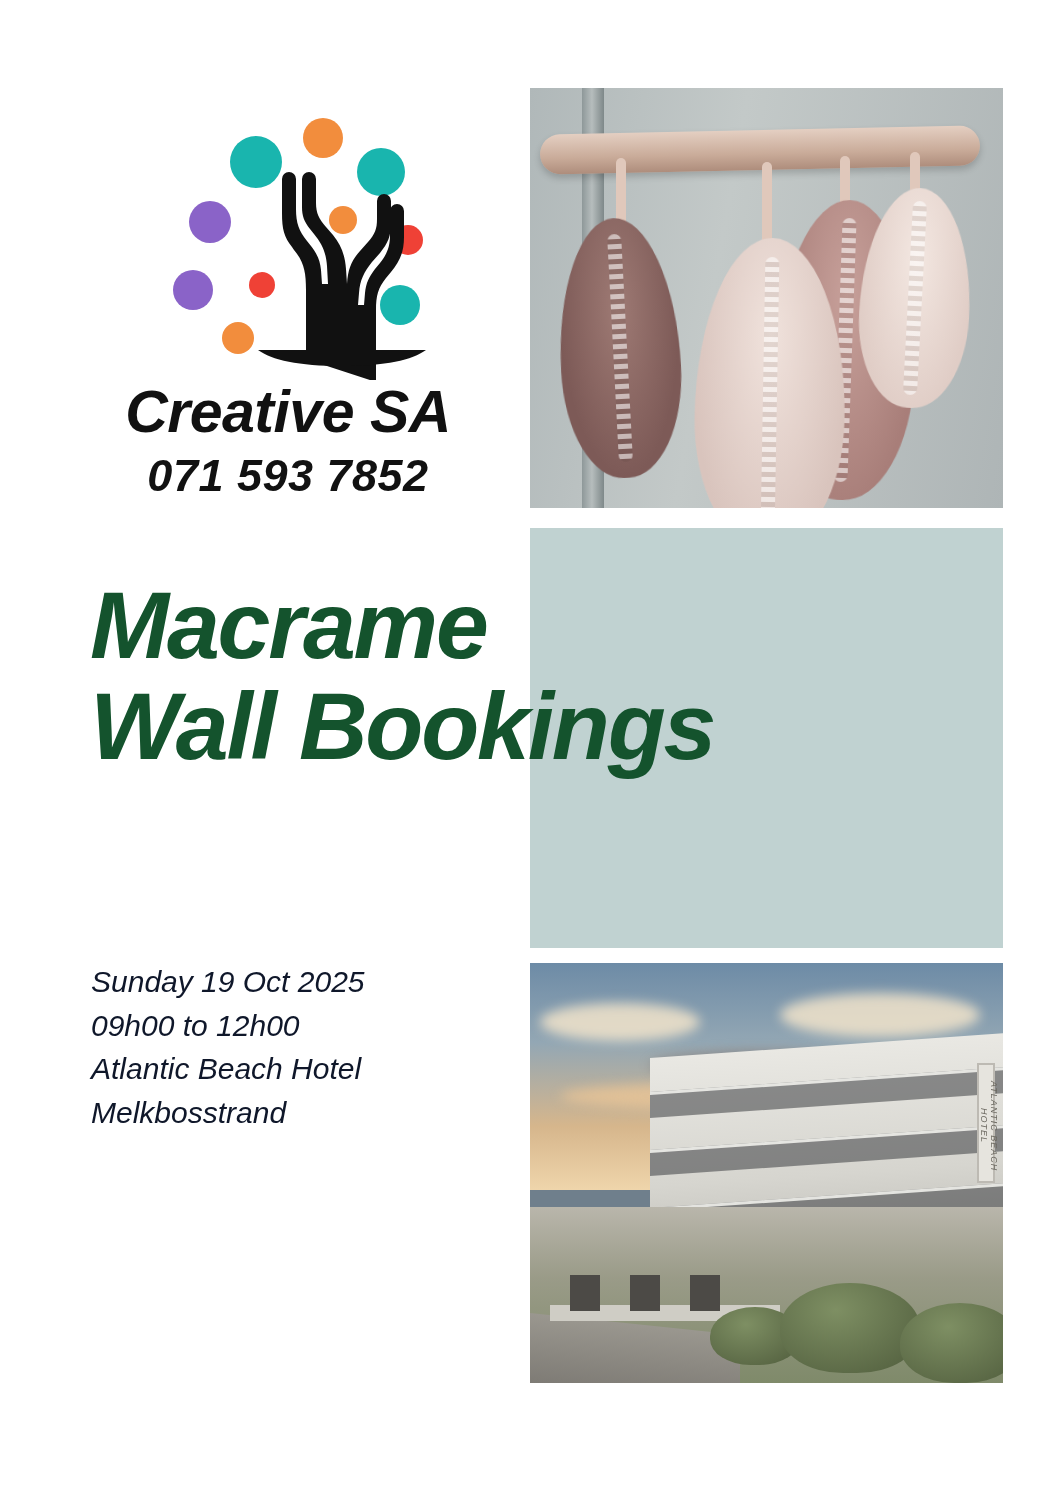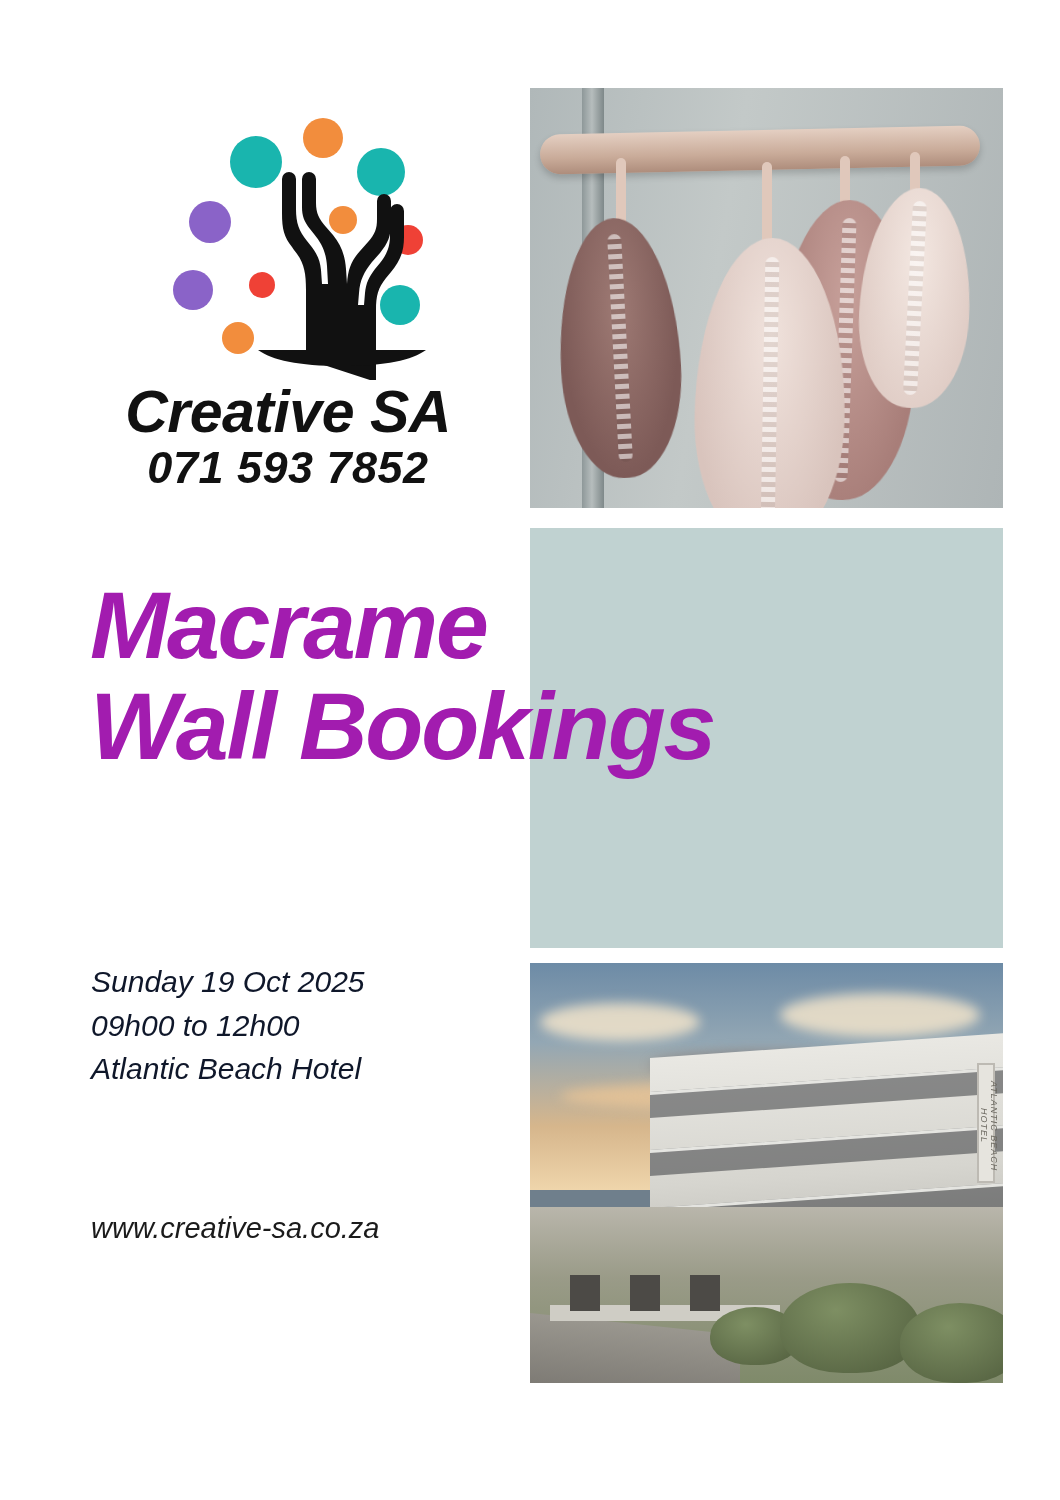--- a/index.html
+++ b/index.html
@@ -40,20 +40,21 @@
     color: #111111;
     line-height: 1.02;
     margin-top: 2px;
   }
   .brand-phone {
     text-align: center;
     font-weight: bold;
     font-size: 45px;
     letter-spacing: 0.5px;
     color: #111111;
+    margin-top: 8px;
   }
 
   
   .photo-macrame {
     position: absolute;
     left: 530px;
     top: 88px;
     width: 473px;
     height: 420px;
     overflow: hidden;
@@ -117,21 +118,21 @@
 
   
   .headline {
     position: absolute;
     left: 90px; top: 575px;
     width: 790px;
     font-weight: bold;
     font-size: 95px;
     line-height: 1.06;
     letter-spacing: -2.2px;
-    color: #a21caf;
+    color: #14532d;
   }
 
   
   .details {
     position: absolute;
     left: 91px; top: 960px;
     width: 420px;
     font-size: 30px;
     line-height: 1.45;
     color: #0f172a;
@@ -287,24 +288,24 @@
 
   <div class="headline">
     <div>Macrame</div>
     <div>Wall Bookings</div>
   </div>
 
   <div class="details">
     <div>Sunday 19 Oct 2025</div>
     <div>09h00 to 12h00</div>
     <div>Atlantic Beach Hotel</div>
+    <div>Melkbosstrand</div>
   </div>
 
   <div class="bookings">
-    <div>www.creative-sa.co.za</div>
   </div>
 
   <div class="photo-hotel">
     <div class="sky">
       <div class="cloud c1"></div>
       <div class="cloud c2"></div>
       <div class="cloud c3"></div>
       <div class="cloud c4"></div>
       <div class="cloud c5"></div>
     </div>

